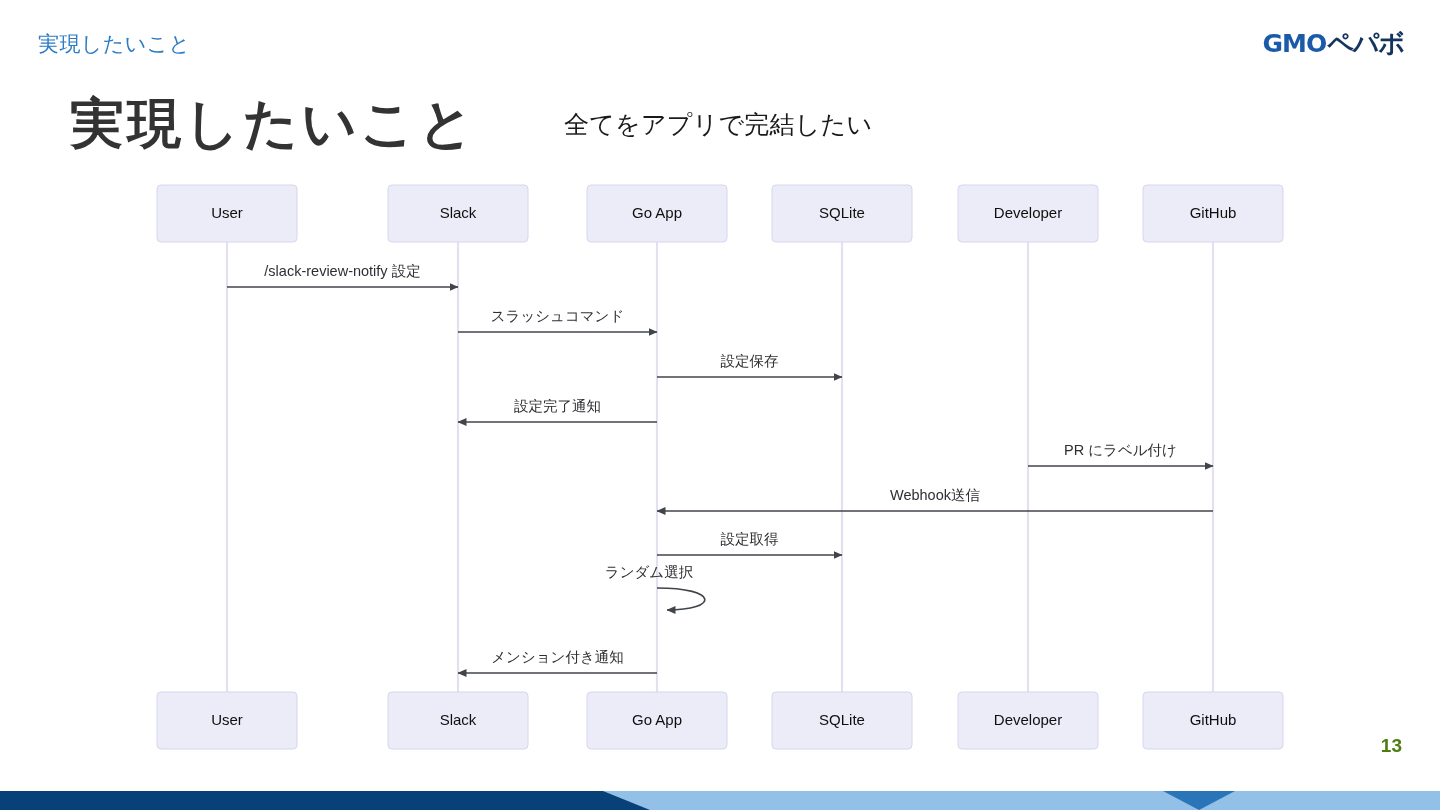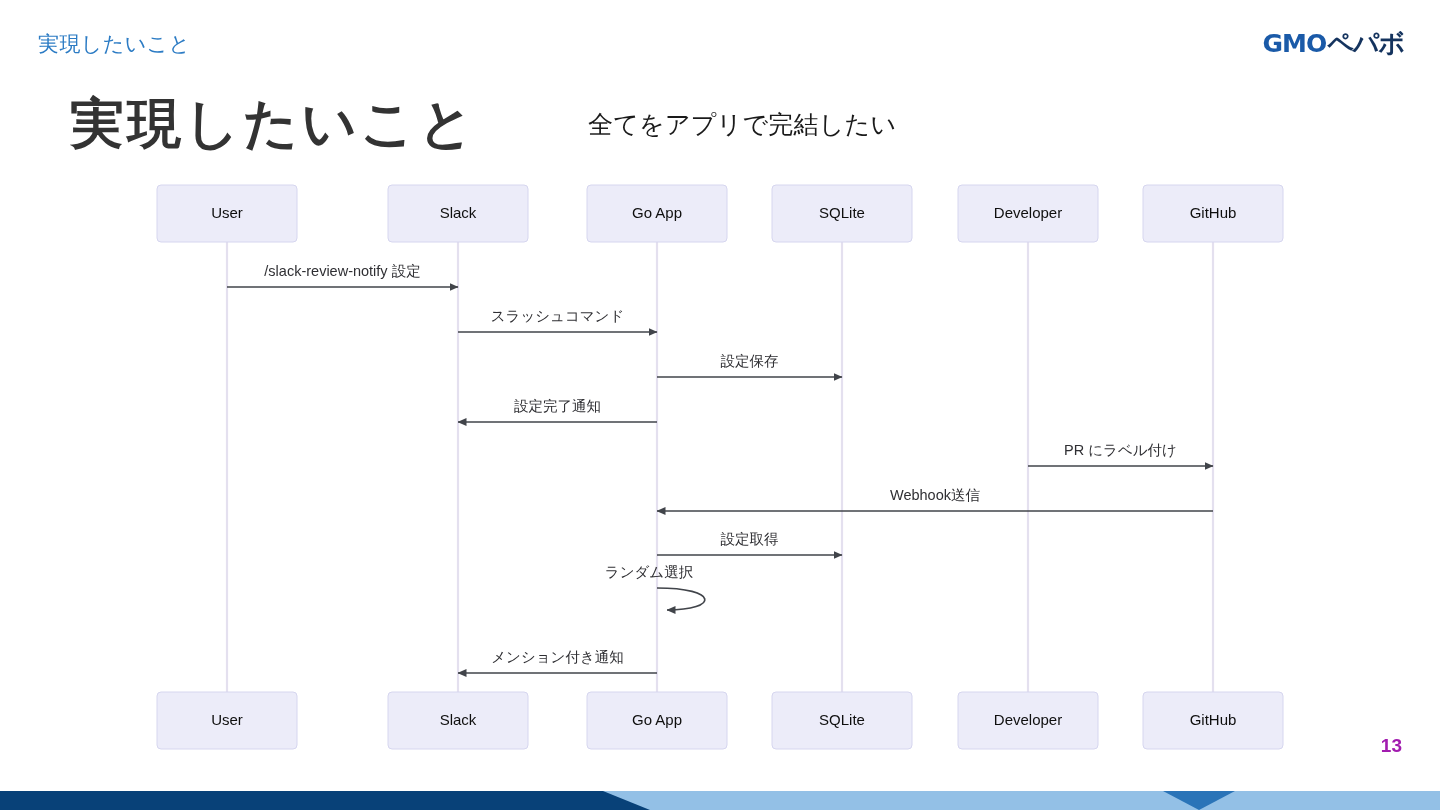--- a/index.html
+++ b/index.html
@@ -66,21 +66,20 @@
     white-space: nowrap;
   }
   #page-subtitle {
     position: absolute;
     left: 564px;
     top: 108px;
     font-size: 25px;
     color: #1a1a1a;
     letter-spacing: 0.01em;
     white-space: nowrap;
-    margin-left: 24px;
   }
 
   
   #sequence-diagram {
     position: absolute;
     left: 0;
     top: 150px;
     width: 1440px;
     height: 620px;
   }
@@ -115,21 +114,21 @@
     text-anchor: middle;
   }
 
   
   #page-number {
     position: absolute;
     right: 38px;
     top: 735px;
     font-size: 19px;
     font-weight: bold;
-    color: #a21caf;
+    color: #4d7c0f;
   }
 
   
   #footer-decoration {
     position: absolute;
     left: 0;
     bottom: 0;
     width: 1440px;
     height: 24px;
   }

